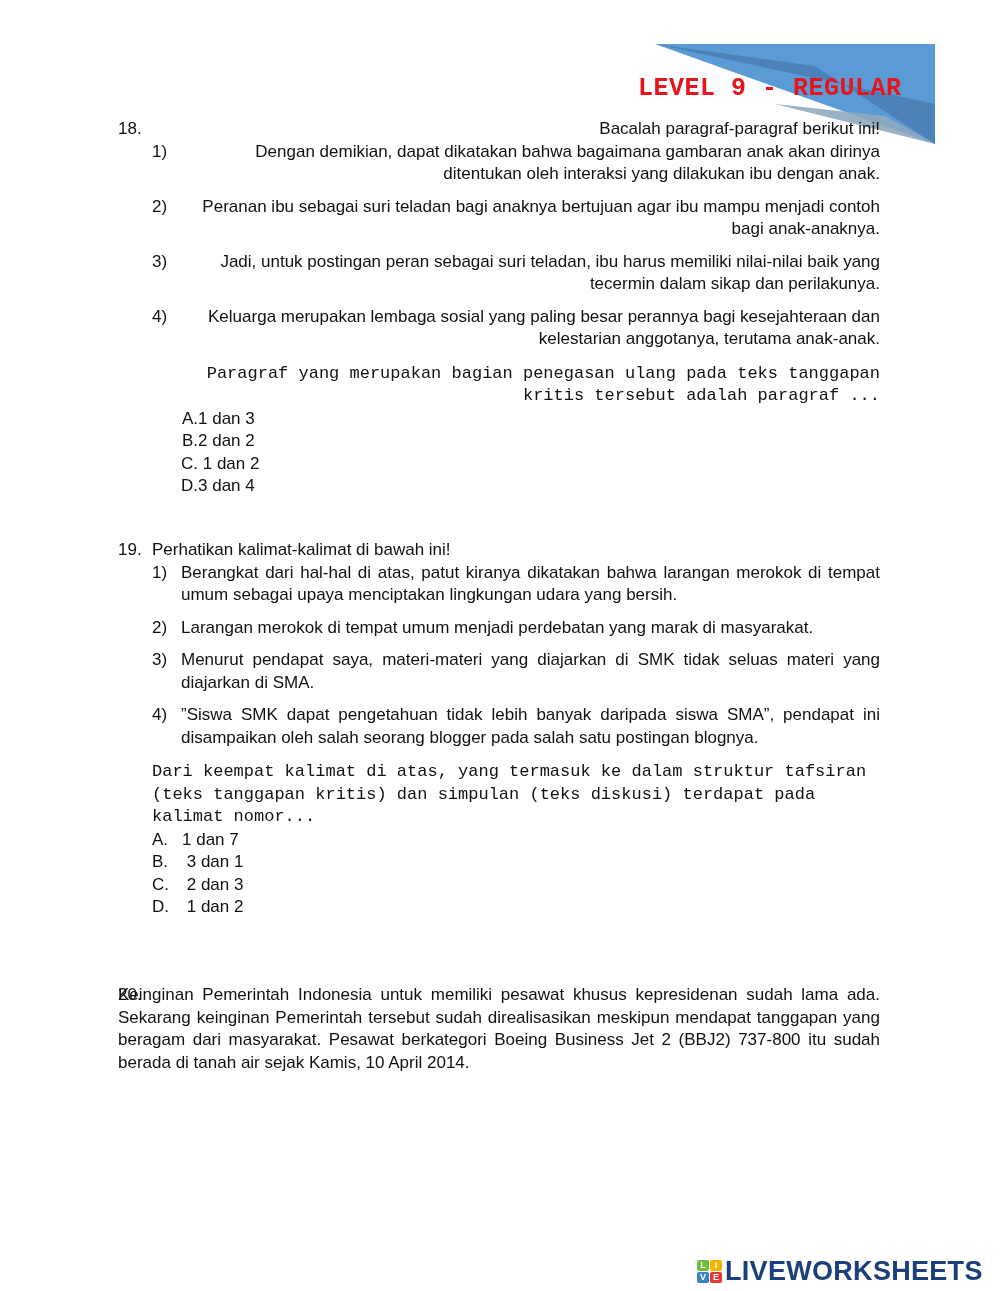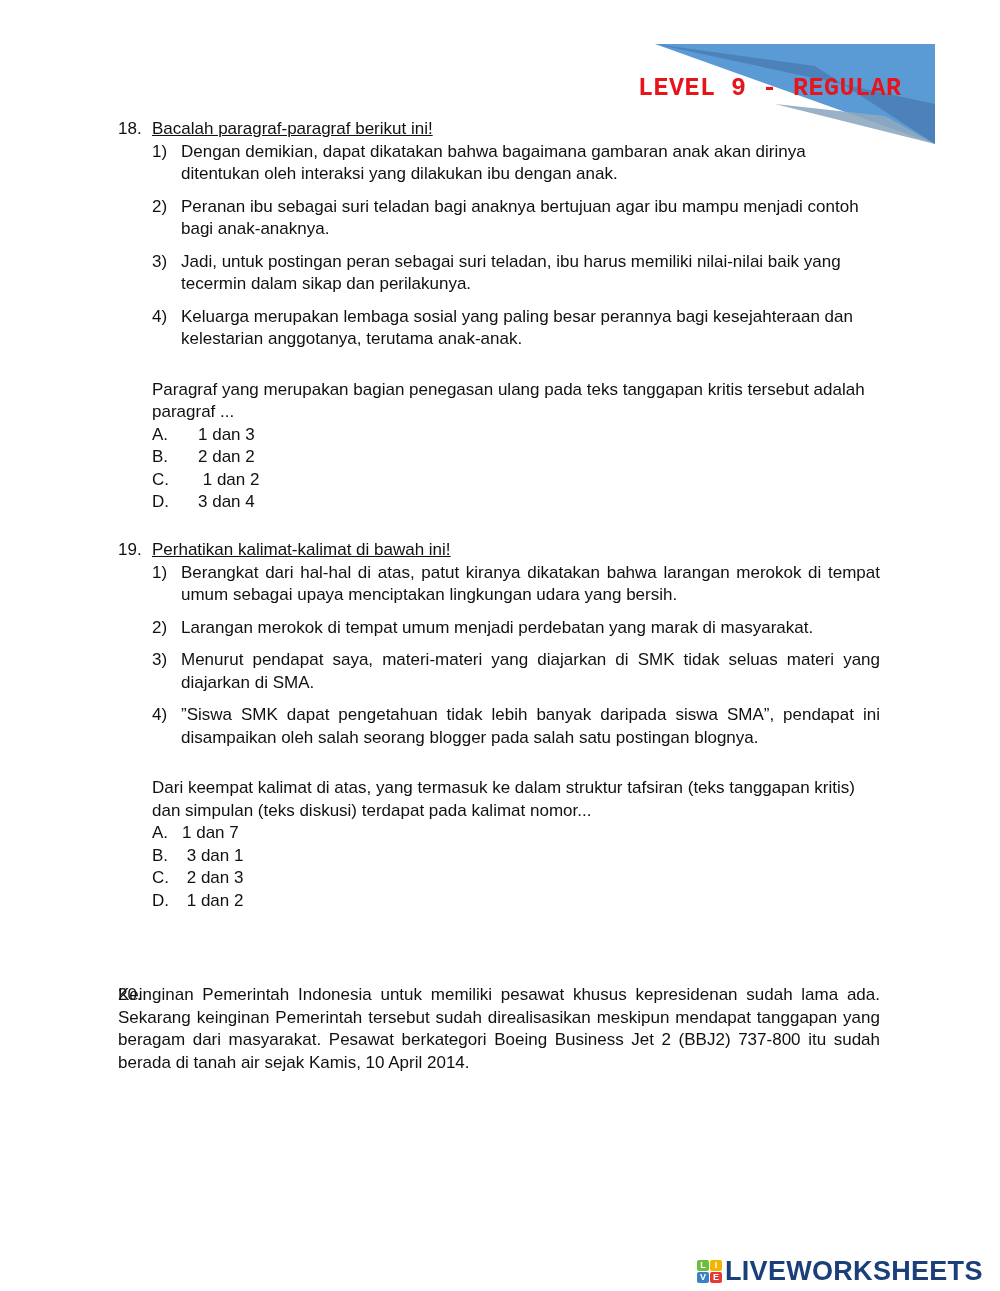--- a/index.html
+++ b/index.html
@@ -3,46 +3,46 @@
 <meta charset="utf-8">
 <style>
   html, body { margin:0; padding:0; background:#ffffff; }
   body { width:1000px; height:1291px; position:relative; overflow:hidden;
          font-family:"Liberation Sans", sans-serif; color:#111; }
   .banner { position:absolute; left:655px; top:44px; width:280px; height:100px; }
   .level-title { position:absolute; left:638px; top:74px; font-family:Liberation Mono, monospace;
          font-weight:bold; font-size:25px; color:#e8141b; letter-spacing:0.5px; white-space:nowrap; }
   .q { position:absolute; left:118px; width:762px; font-size:17px; line-height:22.5px; }
   .qnum { position:absolute; left:0; top:0; }
-  .qtitle { margin-left:34px;text-decoration:underline; }
+  .qtitle { margin-left:34px; }
   .items { margin-left:34px; }
   .item { position:relative; padding-left:29px; margin-bottom:10px; }
   .item .n { position:absolute; left:0; top:0; }
   .item.just { text-align:justify; }
-  .stem { margin-left:34px; margin-top:28px; }
+  .stem { margin-left:34px; margin-top:12px;font-family:Liberation Mono, monospace; }
   .opt { margin-left:34px; display:flex; }
   .opt .l { width:46px; }
   .opt2 .l { width:30px; }
   .passage { text-align:justify; }
   .logo { position:absolute; left:697px; top:1256px; display:flex; align-items:center; }
   .logo-grid { display:grid; grid-template-columns:12px 12px; grid-template-rows:11px 11px; gap:1px; margin-right:3px; }
   .logo-grid span { font-size:9px; font-weight:bold; color:#fff; text-align:center; line-height:11px; border-radius:2px; }
   .logo-text { font-size:27px; font-weight:bold; color:#1b3f7a; letter-spacing:0.3px; }
 </style>
 </head>
 <body>
 
 <svg class="banner" viewBox="0 0 280 100" width="280" height="100">
   <polygon points="0,0 280,0 280,100" fill="#5b9bd5"></polygon>
   <polygon points="0,0 160,22 280,100 280,60" fill="#4a7fb6" opacity="0.9"></polygon>
   <polygon points="120,60 230,72 280,100" fill="#8fa8c0" opacity="0.9"></polygon>
 </svg>
 <div class="level-title">LEVEL 9 - REGULAR</div>
 
-<div class="q" style="top:118px;">
+<div class="q" style="top:118px;text-align:right;">
   <span class="qnum">18.</span>
   <div class="qtitle">Bacalah paragraf-paragraf berikut ini!</div>
   <div class="items">
     <div class="item">
       <span class="n">1)</span>
       <span>Dengan demikian, dapat dikatakan bahwa  bagaimana gambaran anak akan dirinya ditentukan oleh interaksi yang dilakukan ibu dengan anak.</span>
     </div>
     <div class="item">
       <span class="n">2)</span>
       <span>Peranan ibu sebagai suri teladan bagi anaknya bertujuan agar ibu mampu menjadi contoh bagi anak-anaknya.</span>

